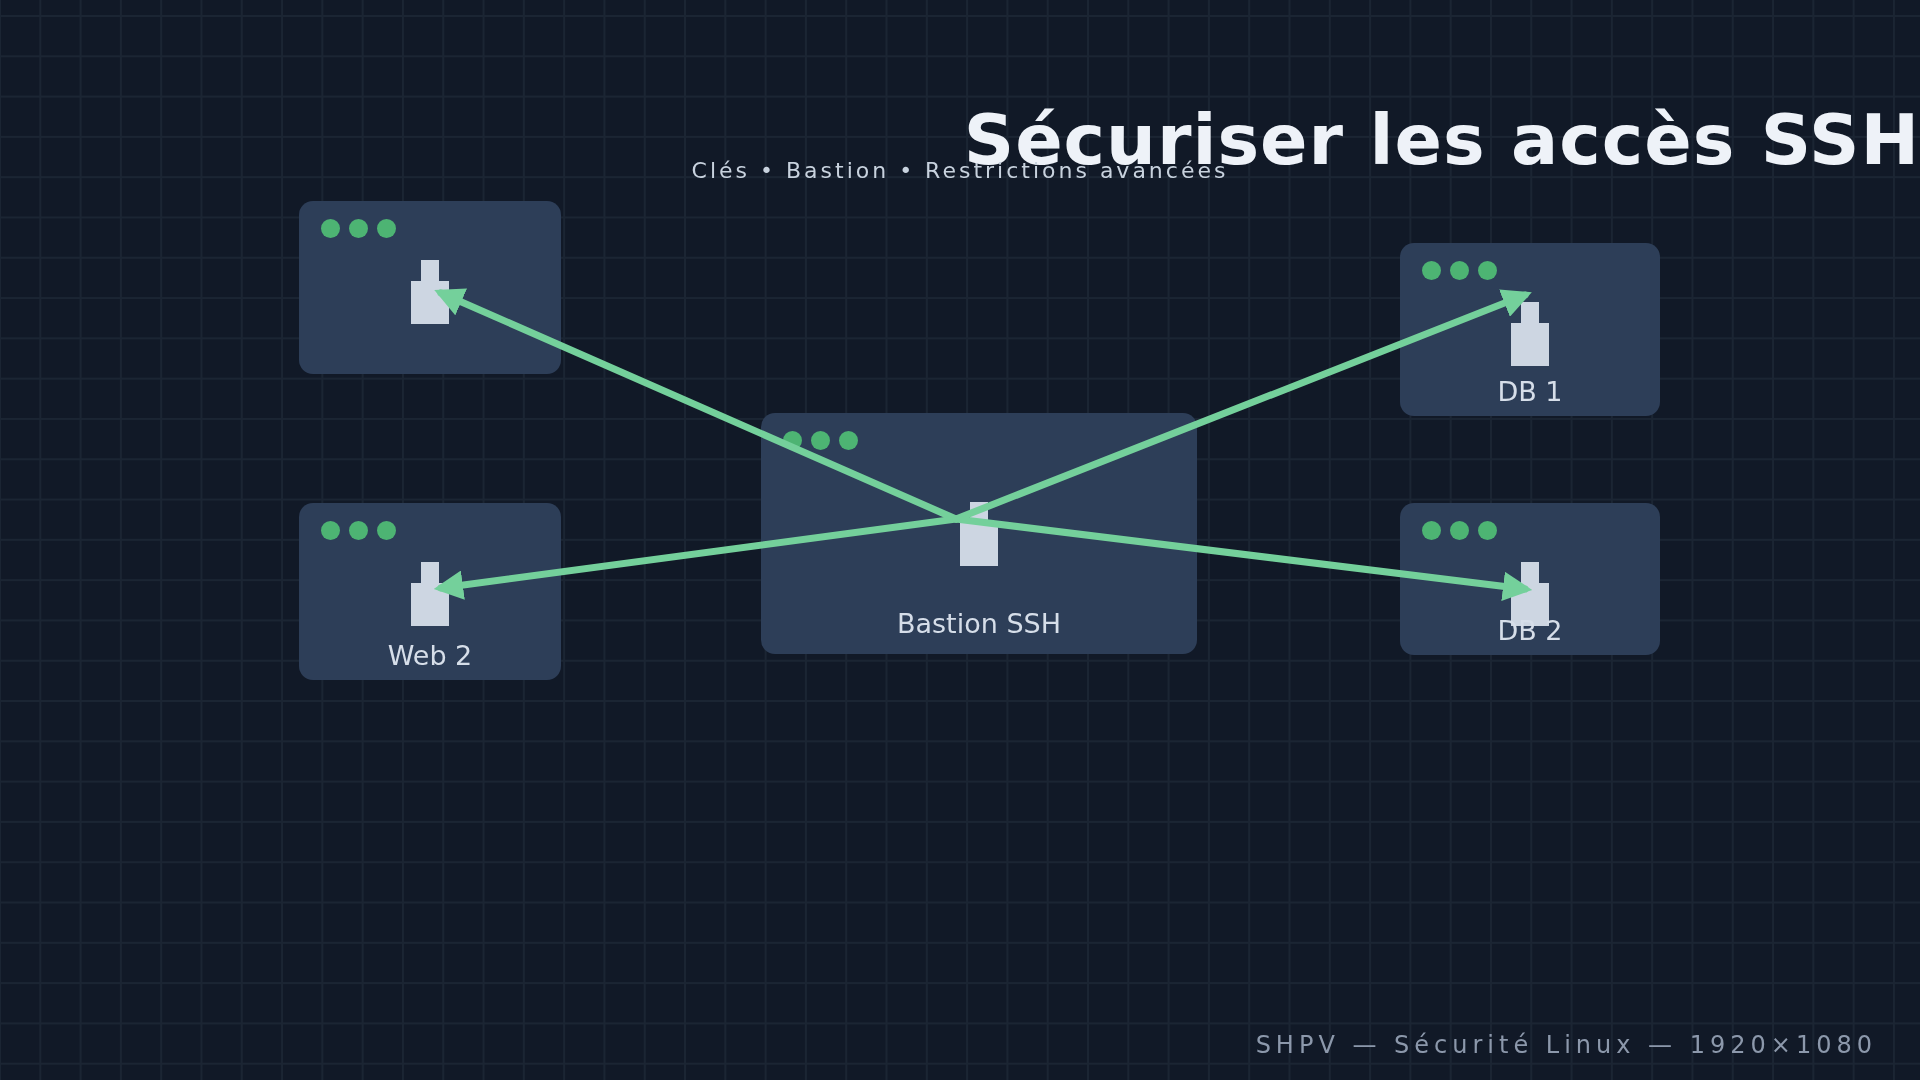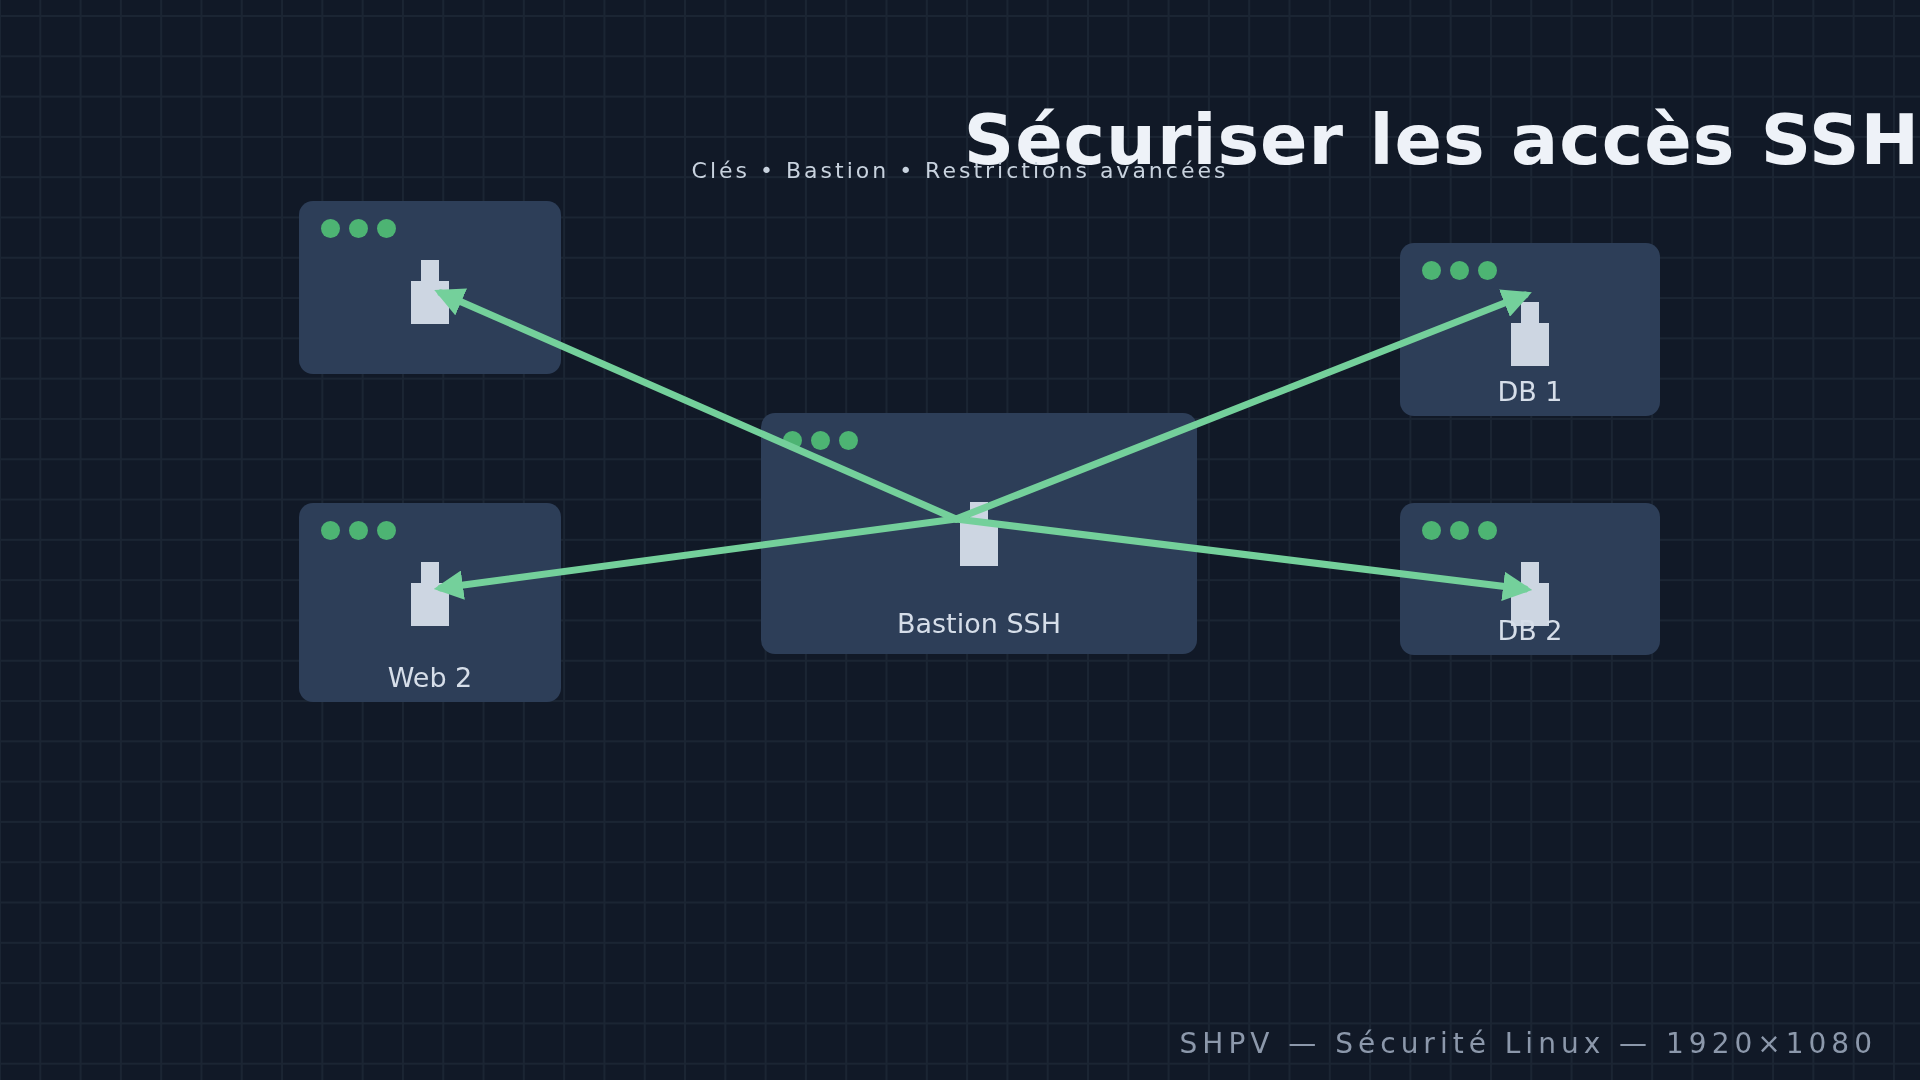--- a/index.html
+++ b/index.html
@@ -25,34 +25,34 @@
   }
   .subtitle {
     position: absolute; top: 160px; left: 0; width: 100%;
     text-align: center;
     font-size: 22px; line-height: 1;
     letter-spacing: 3px;
     color: var(--subtitle-text, #c8d2de);
   }
   .footer {
     position: absolute; right: 43px; bottom: 20px;
-    font-size: 28px; line-height: 1.15;
+    font-size: 24px; line-height: 1.15;
     letter-spacing: 5px;
     color: var(--footer-text, #8c98ab);
   }
 
   .node {
     position: absolute;
     background: var(--node-fill, #2d3e58);
     border-radius: 14px;
     z-index: 1;
   }
   .node--web1    { left: 299px;  top: 201px; width: 262px; height: 173px; }
   .node--db1     { left: 1400px; top: 201px; width: 260px; height: 173px; margin-top: 42px; }
-  .node--web2    { left: 299px;  top: 503px; width: 262px; height: 199px; }
+  .node--web2    { left: 299px;  top: 503px; width: 262px; height: 177px; }
   .node--db2     { left: 1400px; top: 503px; width: 260px; height: 152px; }
   .node--bastion { left: 761px;  top: 401px; width: 436px; height: 241px; margin-top: 12px; }
 
   .dots { position: absolute; top: 18px; left: 22px; display: flex; gap: 9px; }
   .dot  { width: 19px; height: 19px; border-radius: 50%; background: var(--dot-green, #4db473); }
 
   .server-icon { position: absolute; left: 50%; transform: translateX(-50%); top: 59px; }
   .node--bastion .server-icon { top: 89px; }
   .server-icon .icon-top  { width: 18px; height: 21px; background: var(--icon-gray, #cdd6e2); margin: 0 auto; }
   .server-icon .icon-body { width: 38px; height: 43px; background: var(--icon-gray, #cdd6e2); }

